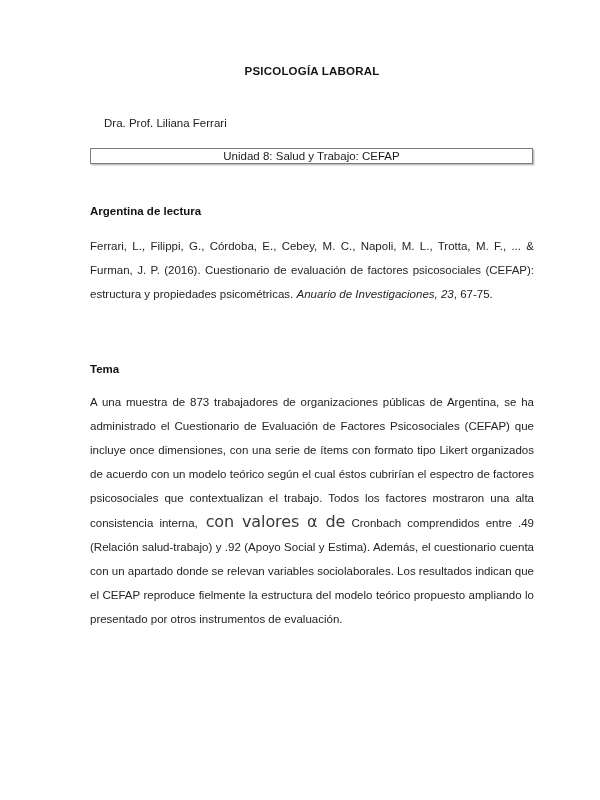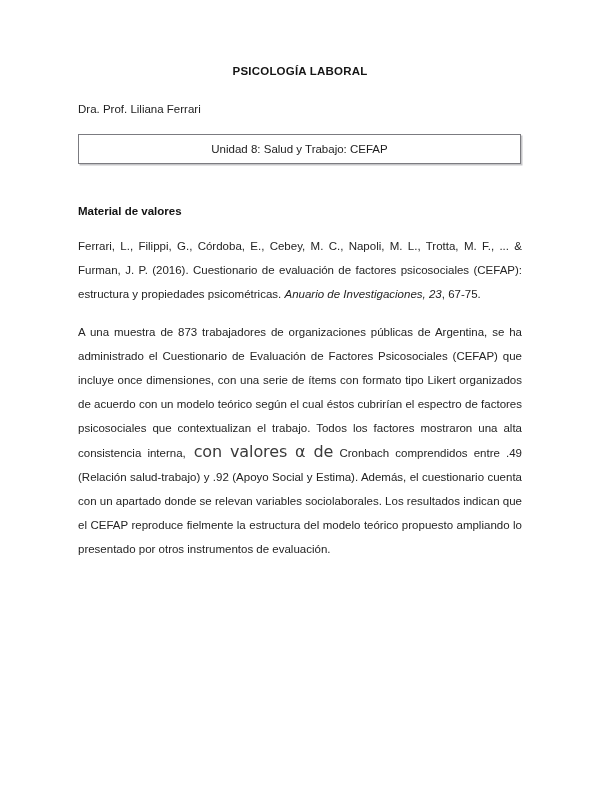--- a/index.html
+++ b/index.html
@@ -20,52 +20,52 @@
   .page {
     position: relative;
     width: 600px;
     height: 800px;
     background: #ffffff;
     box-sizing: border-box;
   }
 
   .content {
     position: absolute;
-    left: 78px;
+    left: 90px;
     top: 0;
     width: 444px;
   }
 
   
   .doc-title {
     font-size: 11.5px;
     font-weight: bold;
     text-align: center;
     letter-spacing: 0.2px;
     margin: 0;
     padding-top: 64px;
     line-height: 14px;
     color: #151515;
   }
 
   
   .doc-author {
     font-size: 11.5px;
     text-align: left;
-    margin: 0;
+    margin: 14px;
     padding-top: 24px;
     line-height: 14px;
     color: #222222;
   }
 
   
   .unit-box {
     margin-top: 18px;
     width: 443px;
-    height: 30px;
+    height: 16px;
     border: 1px solid #7b7b80;
     box-sizing: border-box;
     display: flex;
     align-items: center;
     justify-content: center;
     background: #ffffff;
     box-shadow: 1.5px 1.5px 0 rgba(150,150,155,0.55);
   }
   .unit-box-label {
     font-size: 11.5px;
@@ -115,26 +115,27 @@
   <div class="content">
 
     <h1 class="doc-title">PSICOLOGÍA LABORAL</h1>
 
     <p class="doc-author">Dra. Prof. Liliana Ferrari</p>
 
     <div class="unit-box">
       <span class="unit-box-label">Unidad 8: Salud y Trabajo: CEFAP</span>
     </div>
 
-    <h2 class="section-heading heading-material">Material de valores</h2>
+    <h2 class="section-heading heading-material">Argentina de lectura</h2>
 
     <p class="body-par par-citation">
       <span>Ferrari, L., Filippi, G., Córdoba, E., Cebey, M. C., Napoli, M. L., Trotta, M. F., ... &amp; Furman, J. P. (2016). Cuestionario de evaluación de factores psicosociales (CEFAP): estructura y propiedades psicométricas.</span>
       <i>Anuario de Investigaciones, 23</i><span>, 67-75.</span>
     </p>
 
+    <h2 class="section-heading heading-tema">Tema</h2>
 
     <p class="body-par par-tema">
       <span>A una muestra de 873 trabajadores de organizaciones públicas de Argentina, se ha administrado el Cuestionario de Evaluación de Factores Psicosociales (CEFAP) que incluye once dimensiones, con una serie de ítems con formato tipo Likert organizados de acuerdo con un modelo teórico según el cual éstos cubrirían el espectro de factores psicosociales que contextualizan el trabajo. Todos los factores mostraron una alta consistencia interna,</span><span class="alt-face"> con valores α de</span><span> Cronbach comprendidos entre .49 (Relación salud-trabajo) y .92 (Apoyo Social y Estima). Además, el cuestionario cuenta con un apartado donde se relevan variables sociolaborales. Los resultados indican que el CEFAP reproduce fielmente la estructura del modelo teórico propuesto ampliando lo presentado por otros instrumentos de evaluación.</span>
     </p>
 
   </div>
 </div>
 
 </body></html>

